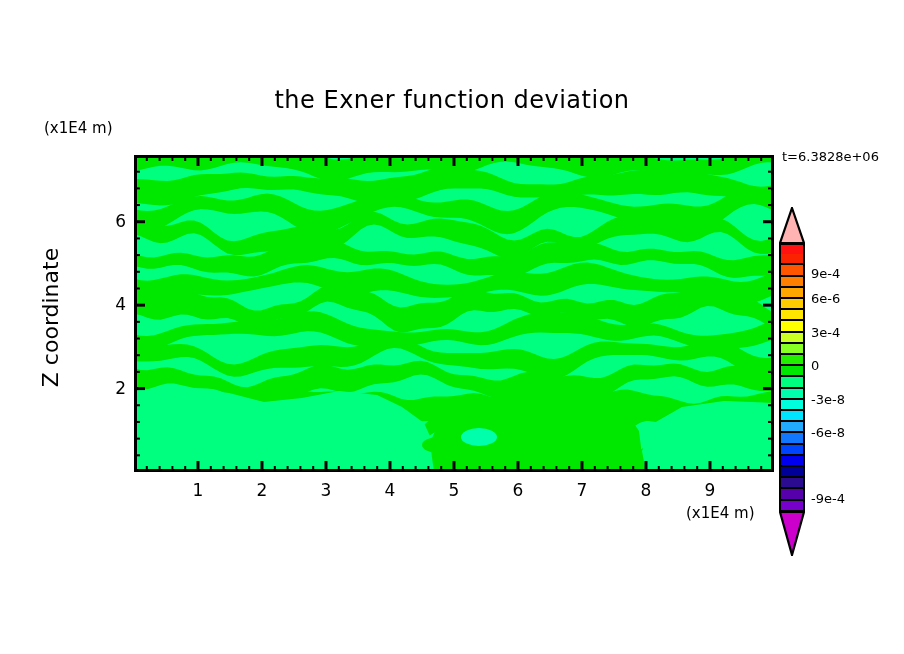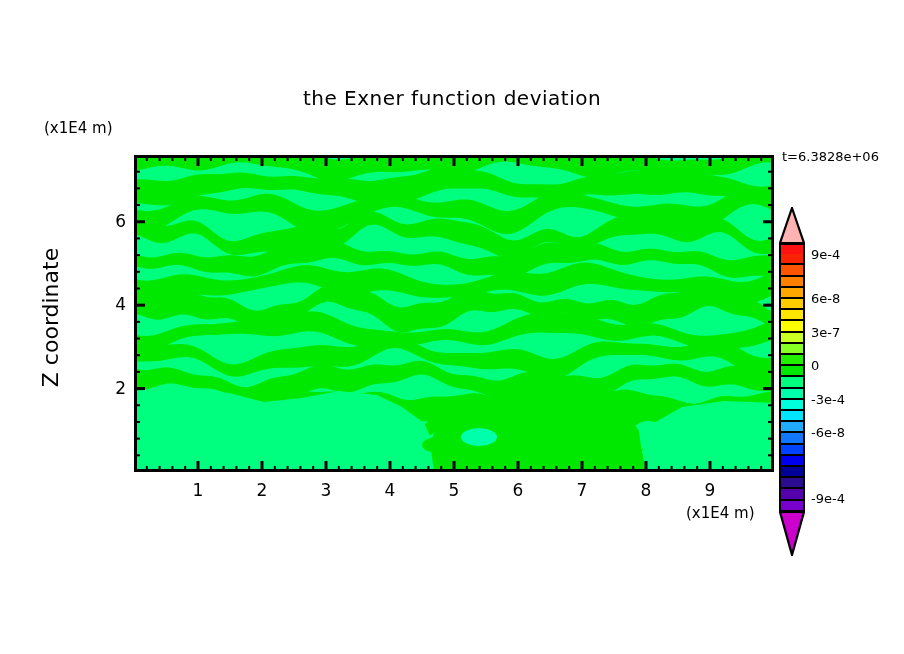--- a/index.html
+++ b/index.html
@@ -25,21 +25,21 @@
   }
 
   .abs { position: absolute; text-align: center; }
 
   
   #plot-title {
     left: 0;
     top: 86px;
     width: 904px;
     text-align: center;
-    font-size: 20px;
+    font-size: 24px;
     letter-spacing: 0.5px;
     white-space: nowrap;
   }
 
   
   #y-unit-label {
     left: 44px;
     top: 119px;
     font-size: 15px;
     white-space: nowrap;
@@ -357,22 +357,22 @@
       <div class="cbar-band" style="top: 226.4px; height: 11.2px; background: rgb(17, 119, 255);"></div>
       <div class="cbar-band" style="top: 237.6px; height: 11.2px; background: rgb(0, 68, 255);"></div>
       <div class="cbar-band" style="top: 248.8px; height: 11.2px; background: rgb(0, 0, 238);"></div>
       <div class="cbar-band" style="top: 260px; height: 11.2px; background: rgb(0, 0, 153);"></div>
       <div class="cbar-band" style="top: 271.2px; height: 11.2px; background: rgb(43, 11, 143);"></div>
       <div class="cbar-band" style="top: 282.4px; height: 11.2px; background: rgb(85, 0, 170);"></div>
       <div class="cbar-band" style="top: 293.6px; height: 11.2px; background: rgb(119, 0, 204);"></div>
       <div style="position: absolute; left: 0px; top: 304.8px; width: 26px; height: 44px;"><svg width="26" height="44" viewBox="0 0 26 44">
           <polygon points="1,0 25,0 13,43" fill="#cc00cc" stroke="#000" stroke-width="2.2" stroke-linejoin="miter"></polygon>
         </svg></div>
-      <div class="cbar-label" style="top: 48px;">9e-4</div>
-      <div class="cbar-label" style="top: 92px;">6e-8</div>
-      <div class="cbar-label" style="top: 125.6px;">3e-7</div>
+      <div class="cbar-label" style="top: 67px;">9e-4</div>
+      <div class="cbar-label" style="top: 92px;">6e-6</div>
+      <div class="cbar-label" style="top: 125.6px;">3e-4</div>
       <div class="cbar-label" style="top: 159.2px;">0</div>
-      <div class="cbar-label" style="top: 192.8px;">-3e-4</div>
+      <div class="cbar-label" style="top: 192.8px;">-3e-8</div>
       <div class="cbar-label" style="top: 226.4px;">-6e-8</div>
       <div class="cbar-label" style="top: 260px; margin-top: 24px;">-9e-4</div>
     </div>
 
 </div>
 
 </body></html>

